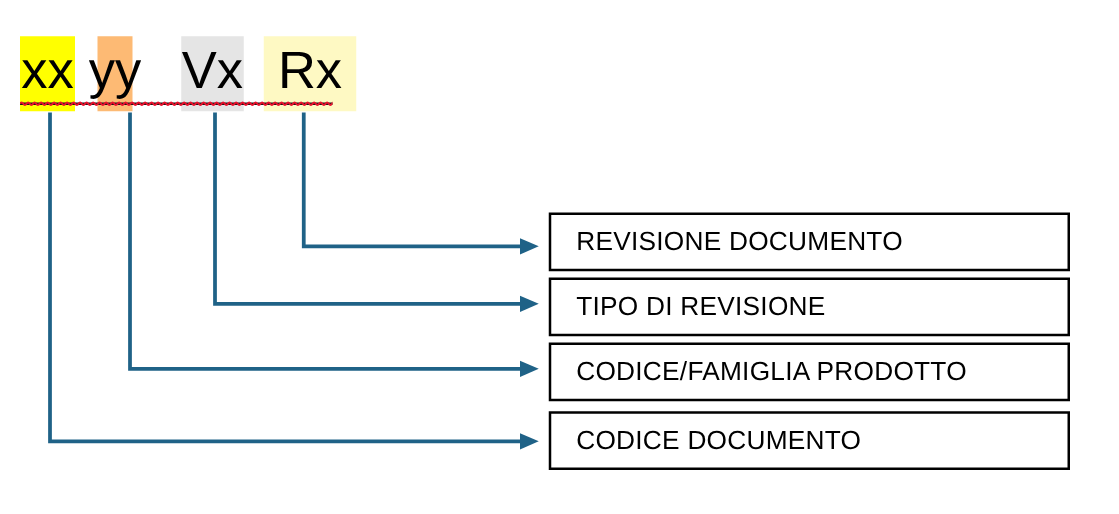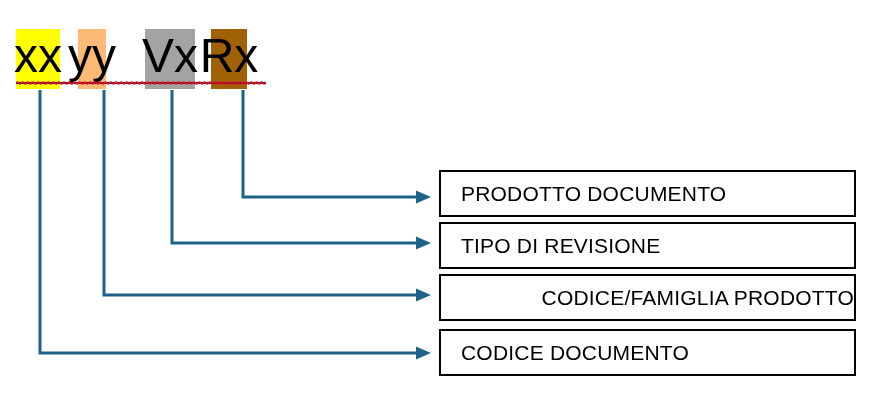--- a/index.html
+++ b/index.html
@@ -28,21 +28,21 @@
     height: 110px;
   }
   .code-seg {
     position: absolute;
     top: 29px;
     height: 60px;
     display: flex;
     align-items: center;
     justify-content: center;
     font-family: "Liberation Sans", sans-serif;
-    font-size: 48px;
+    font-size: 42px;
     font-weight: 400;
     color: #000000;
     line-height: 1;
     letter-spacing: 0px;
     box-sizing: border-box;
     padding-bottom: 6px;
   }
 
   
   .code-baseline {
@@ -101,25 +101,25 @@
   <div id="code-row">
 
     <div class="code-seg" id="seg-0" style="left: 16px; width: 44px; background: rgb(255, 255, 0);">
       <span>xx</span>
     </div>
 
     <div class="code-seg" id="seg-1" style="left: 78px; width: 28px; background: #fdba74;">
       <span>yy</span>
     </div>
 
-    <div class="code-seg" id="seg-2" style="left: 145px; width: 50px; background: #a3a3a3;">
+    <div class="code-seg" id="seg-2" style="left: 145px; width: 50px; background: #e5e5e5;">
       <span>Vx</span>
     </div>
 
-    <div class="code-seg" id="seg-3" style="left: 211px; width: 36px; background: #a16207;">
+    <div class="code-seg" id="seg-3" style="left: 211px; width: 74px; background: #fef9c3;">
       <span>Rx</span>
     </div>
 
     <div class="code-baseline"></div>
 
     <svg class="squiggle" id="squiggle-svg" viewBox="0 0 250 7" preserveAspectRatio="none">
         <path d="M 0 4 Q 1.3 2 2.6 4 Q 3.9000000000000004 6 5.2 4 Q 6.5 2 7.800000000000001 4 Q 9.100000000000001 6 10.4 4 Q 11.700000000000001 2 13 4 Q 14.3 6 15.6 4 Q 16.9 2 18.2 4 Q 19.5 6 20.8 4 Q 22.1 2 23.400000000000002 4 Q 24.700000000000003 6 26.000000000000004 4 Q 27.300000000000004 2 28.600000000000005 4 Q 29.900000000000006 6 31.200000000000006 4 Q 32.50000000000001 2 33.800000000000004 4 Q 35.1 6 36.400000000000006 4 Q 37.7 2 39.00000000000001 4 Q 40.300000000000004 6 41.60000000000001 4 Q 42.900000000000006 2 44.20000000000001 4 Q 45.50000000000001 6 46.80000000000001 4 Q 48.10000000000001 2 49.40000000000001 4 Q 50.70000000000001 6 52.000000000000014 4 Q 53.30000000000001 2 54.600000000000016 4 Q 55.90000000000001 6 57.20000000000002 4 Q 58.500000000000014 2 59.80000000000002 4 Q 61.100000000000016 6 62.40000000000002 4 Q 63.70000000000002 2 65.00000000000001 4 Q 66.30000000000001 6 67.60000000000001 4 Q 68.9 2 70.2 4 Q 71.5 6 72.8 4 Q 74.1 2 75.39999999999999 4 Q 76.69999999999999 6 77.99999999999999 4 Q 79.29999999999998 2 80.59999999999998 4 Q 81.89999999999998 6 83.19999999999997 4 Q 84.49999999999997 2 85.79999999999997 4 Q 87.09999999999997 6 88.39999999999996 4 Q 89.69999999999996 2 90.99999999999996 4 Q 92.29999999999995 6 93.59999999999995 4 Q 94.89999999999995 2 96.19999999999995 4 Q 97.49999999999994 6 98.79999999999994 4 Q 100.09999999999994 2 101.39999999999993 4 Q 102.69999999999993 6 103.99999999999993 4 Q 105.29999999999993 2 106.59999999999992 4 Q 107.89999999999992 6 109.19999999999992 4 Q 110.49999999999991 2 111.79999999999991 4 Q 113.09999999999991 6 114.3999999999999 4 Q 115.6999999999999 2 116.9999999999999 4 Q 118.2999999999999 6 119.5999999999999 4 Q 120.89999999999989 2 122.19999999999989 4 Q 123.49999999999989 6 124.79999999999988 4 Q 126.09999999999988 2 127.39999999999988 4 Q 128.69999999999987 6 129.9999999999999 4 Q 131.2999999999999 2 132.59999999999988 4 Q 133.8999999999999 6 135.19999999999987 4 Q 136.4999999999999 2 137.79999999999987 4 Q 139.09999999999988 6 140.39999999999986 4 Q 141.69999999999987 2 142.99999999999986 4 Q 144.29999999999987 6 145.59999999999985 4 Q 146.89999999999986 2 148.19999999999985 4 Q 149.49999999999986 6 150.79999999999984 4 Q 152.09999999999985 2 153.39999999999984 4 Q 154.69999999999985 6 155.99999999999983 4 Q 157.29999999999984 2 158.59999999999982 4 Q 159.89999999999984 6 161.19999999999982 4 Q 162.49999999999983 2 163.7999999999998 4 Q 165.09999999999982 6 166.3999999999998 4 Q 167.69999999999982 2 168.9999999999998 4 Q 170.2999999999998 6 171.5999999999998 4 Q 172.8999999999998 2 174.1999999999998 4 Q 175.4999999999998 6 176.79999999999978 4 Q 178.0999999999998 2 179.39999999999978 4 Q 180.6999999999998 6 181.99999999999977 4 Q 183.29999999999978 2 184.59999999999977 4 Q 185.89999999999978 6 187.19999999999976 4 Q 188.49999999999977 2 189.79999999999976 4 Q 191.09999999999977 6 192.39999999999975 4 Q 193.69999999999976 2 194.99999999999974 4 Q 196.29999999999976 6 197.59999999999974 4 Q 198.89999999999975 2 200.19999999999973 4 Q 201.49999999999974 6 202.79999999999973 4 Q 204.09999999999974 2 205.39999999999972 4 Q 206.69999999999973 6 207.99999999999972 4 Q 209.29999999999973 2 210.5999999999997 4 Q 211.89999999999972 6 213.1999999999997 4 Q 214.49999999999972 2 215.7999999999997 4 Q 217.0999999999997 6 218.3999999999997 4 Q 219.6999999999997 2 220.9999999999997 4 Q 222.2999999999997 6 223.59999999999968 4 Q 224.8999999999997 2 226.19999999999968 4 Q 227.4999999999997 6 228.79999999999967 4 Q 230.09999999999968 2 231.39999999999966 4 Q 232.69999999999968 6 233.99999999999966 4 Q 235.29999999999967 2 236.59999999999965 4 Q 237.89999999999966 6 239.19999999999965 4 Q 240.49999999999966 2 241.79999999999964 4 Q 243.09999999999965 6 244.39999999999964 4 Q 245.69999999999965 2 246.99999999999963 4 Q 248.29999999999964 6 249.59999999999962 4 Q 250.89999999999964 2 252.19999999999962 4" fill="none" stroke="#e8112d" stroke-width="1.6"></path>
       </svg>
   </div>
 
@@ -136,28 +136,28 @@
         <polyline points="104,90 104,295 416,295" fill="none" stroke="#1f6287" stroke-width="3" stroke-linecap="butt" stroke-linejoin="miter"></polyline>
         <polygon points="416,288.5 431,295 416,301.5" fill="#1f6287"></polygon>
       </g>
       <g>
         <polyline points="40,90 40,353 416,353" fill="none" stroke="#1f6287" stroke-width="3" stroke-linecap="butt" stroke-linejoin="miter"></polyline>
         <polygon points="416,346.5 431,353 416,359.5" fill="#1f6287"></polygon>
       </g>
     </svg>
 
   <div class="label-box" id="box-0" style="top: 170px; border-color: rgb(0, 0, 0);">
-    <span class="label-text">PRODOTTO DOCUMENTO</span>
+    <span class="label-text">REVISIONE DOCUMENTO</span>
   </div>
 
   <div class="label-box" id="box-1" style="top: 222px; border-color: rgb(0, 0, 0);">
     <span class="label-text">TIPO DI REVISIONE</span>
   </div>
 
-  <div class="label-box" id="box-2" style="top: 274px; border-color: rgb(0, 0, 0); justify-content: flex-end;">
+  <div class="label-box" id="box-2" style="top: 274px; border-color: rgb(0, 0, 0);">
     <span class="label-text">CODICE/FAMIGLIA PRODOTTO</span>
   </div>
 
   <div class="label-box" id="box-3" style="top: 329px; border-color: rgb(0, 0, 0);">
     <span class="label-text">CODICE DOCUMENTO</span>
   </div>
 
 </div>
 
 </body></html>

